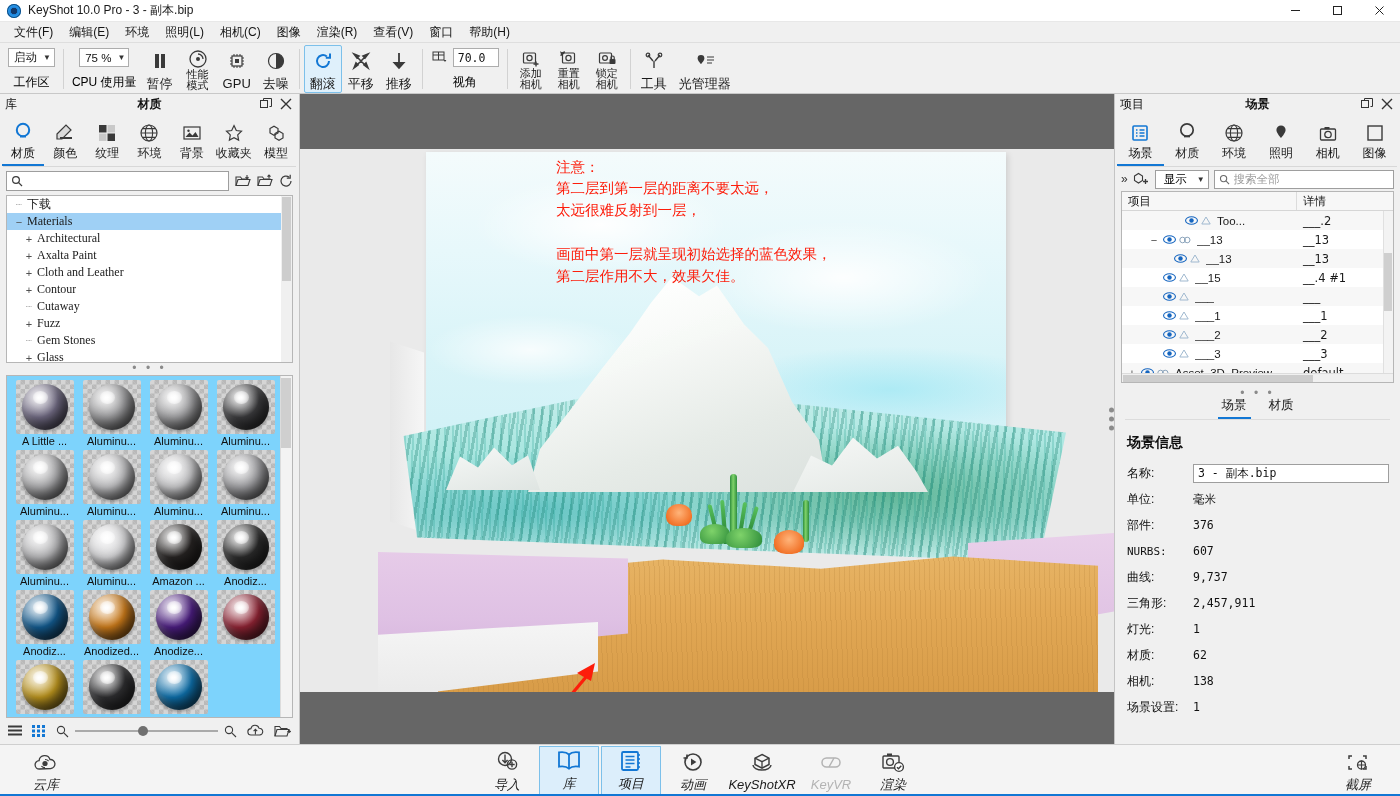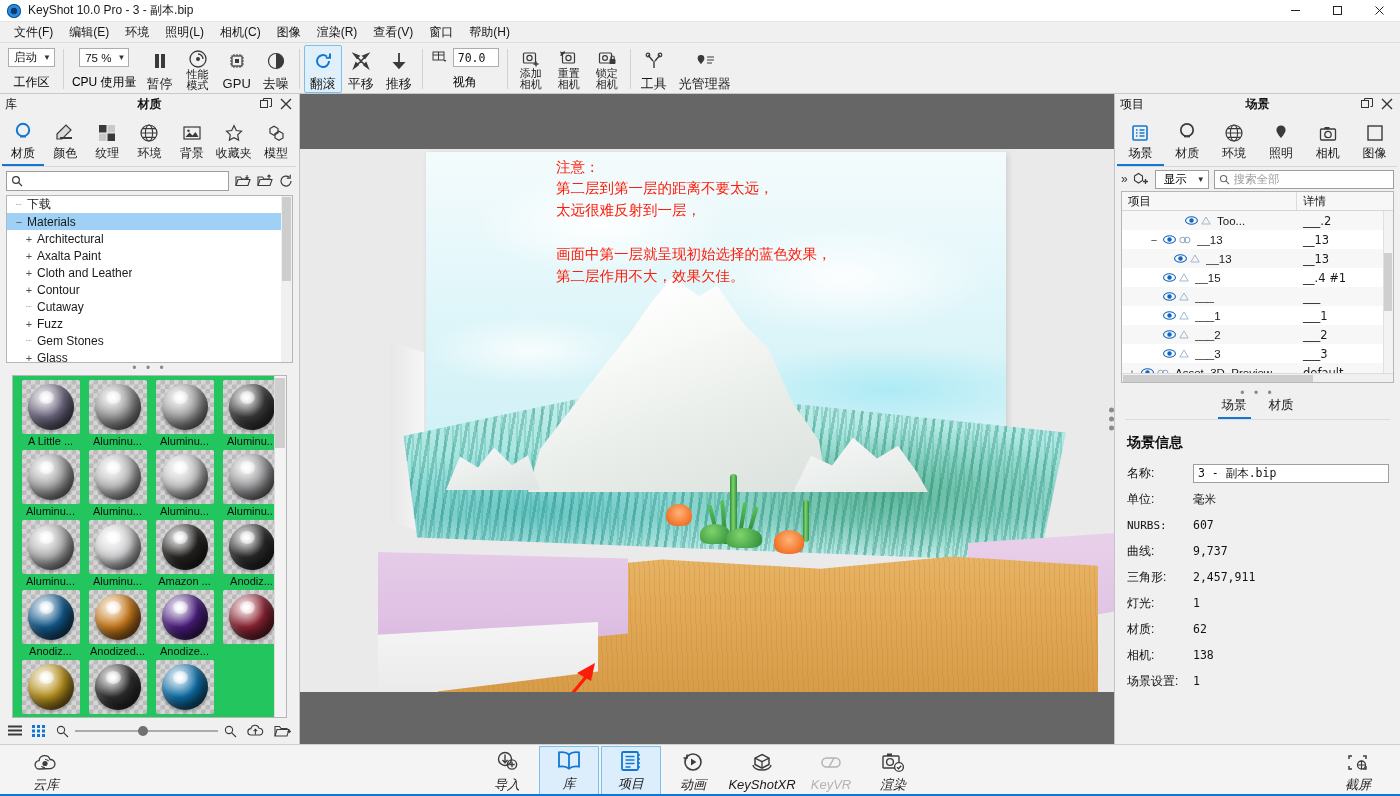--- a/index.html
+++ b/index.html
@@ -91,26 +91,26 @@
   .tree {
     margin: 0 6px; background: #fff; border: 1px solid #b6b6b6; height: 168px; overflow: hidden; position: relative;
     flex: 0 0 168px;
   }
   .tree-scroll { position: absolute; right: 0; top: 0; width: 11px; height: 100%; background: #f0f0f0; }
   .tree-thumb { position: absolute; right: 1px; top: 1px; width: 9px; height: 84px; background: #cdcdcd; }
   .tree-row { height: 17px; display: flex; align-items: center; font-size: 12px; color: #1a1a1a; padding-left: 4px; }
   .tree-row.sel { background: #9fd0f5; }
   .tree-row .tw { width: 16px; text-align: center; color: #505050; font-size: 11px; }
   .tree-row .tw.dots { color: #9a9a9a; font-size: 10px; }
-  .tree-row .tlbl { white-space: nowrap; overflow: hidden; }
+  .tree-row .tlbl { white-space: nowrap; overflow: hidden; font-family: Liberation Serif, serif; }
   .tree-row.indent1 { padding-left: 14px; }
   .tree-dots { text-align: center; font-size: 12px; color: #8a8a8a; letter-spacing: 3px; height: 12px; line-height: 10px; flex: 0 0 12px; }
 
   .thumbgrid {
-    margin: 0 12px; background: #22c55e; border: 1px solid #b6b6b6; flex: 1 1 auto; position: relative; overflow: hidden;
+    margin: 0 6px; background: #7dd3fc; border: 1px solid #b6b6b6; flex: 1 1 auto; position: relative; overflow: hidden;
   }
   .tg-inner { display: flex; flex-wrap: wrap; padding: 4px 3px 0 4px; width: 276px; }
   .tg-cell { width: 67px; margin-bottom: 2px; display: flex; flex-direction: column; align-items: center; }
   .tg-cell .swatch {
     width: 58px; height: 54px; border-radius: 2px;
     background-image:
       linear-gradient(45deg, #b9b9b9 25%, transparent 25%, transparent 75%, #b9b9b9 75%),
       linear-gradient(45deg, #b9b9b9 25%, transparent 25%, transparent 75%, #b9b9b9 75%);
     background-size: 9px 9px; background-position: 0 0, 4.5px 4.5px; background-color: #d5d5d5;
     display: flex; align-items: center; justify-content: center;
@@ -1200,20 +1200,24 @@
 
         <div class="si-row">
           <div class="si-k">名称:</div>
           <input class="si-name-input" value="3 - 副本.bip" style="">
         </div>
         <div class="si-row">
           <div class="si-k">单位:</div>
           <div class="si-v">毫米</div>
         </div>
         <div class="si-row">
+          <div class="si-k">部件:</div>
+          <div class="si-v">376</div>
+        </div>
+        <div class="si-row">
           <div class="si-k mono">NURBS:</div>
           <div class="si-v">607</div>
         </div>
         <div class="si-row">
           <div class="si-k">曲线:</div>
           <div class="si-v">9,737</div>
         </div>
         <div class="si-row">
           <div class="si-k">三角形:</div>
           <div class="si-v">2,457,911</div>

